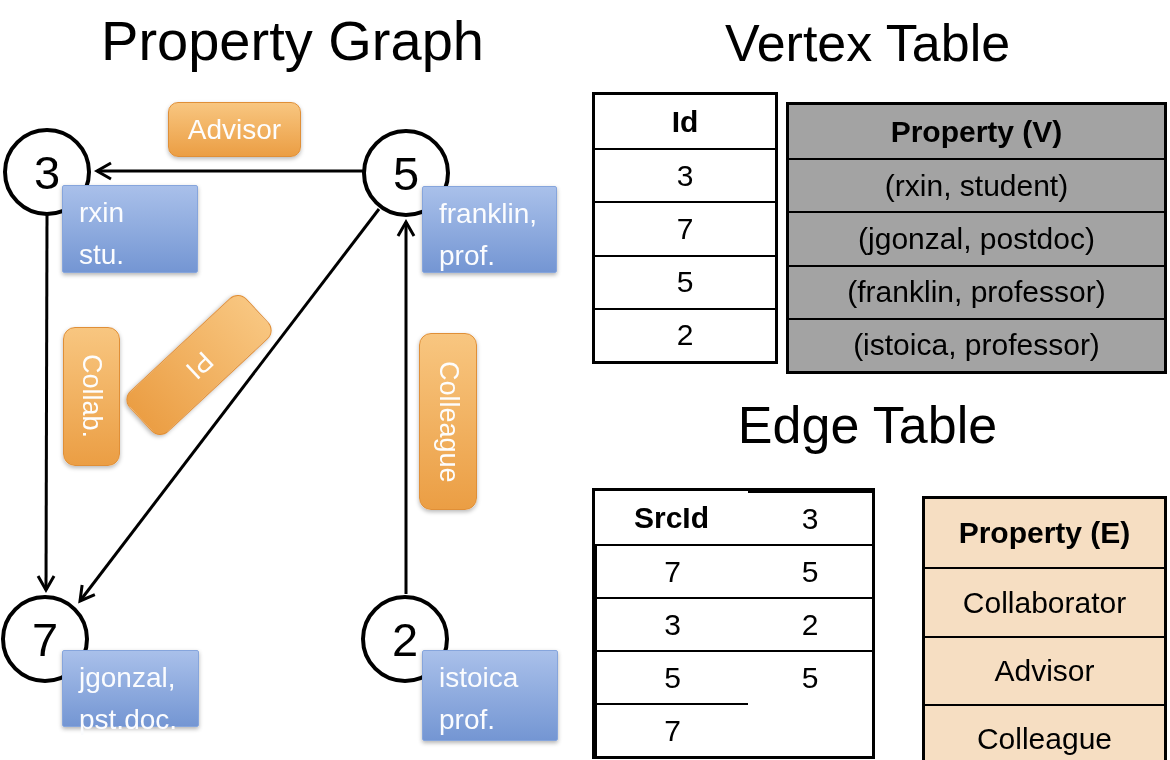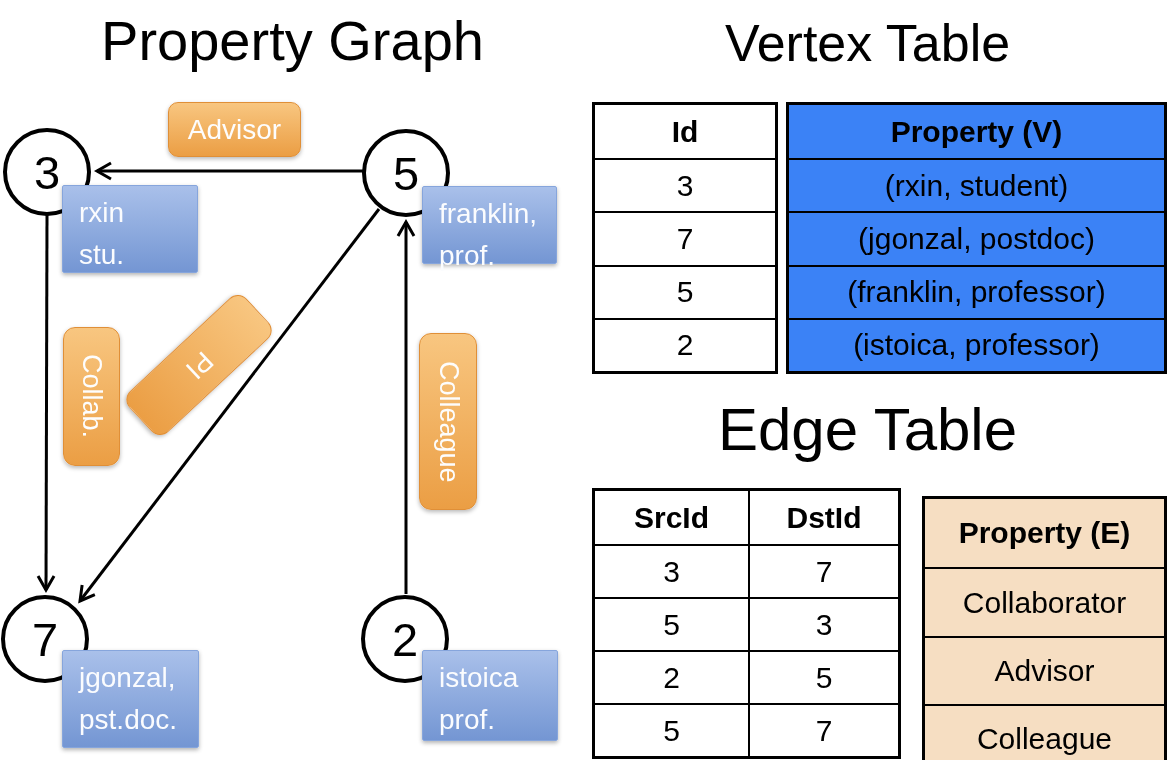--- a/index.html
+++ b/index.html
@@ -10,21 +10,21 @@
   }
   .canvas{position:absolute;inset:0;width:1170px;height:760px;}
 
   
   .big-title{
     position:absolute;margin:0;font-weight:300;color:#000000;
     text-align:center;letter-spacing:0px;line-height:1.05;
   }
   #title-graph{left:0;top:12px;width:585px;font-size:56px;}
   #title-vertex{left:575px;top:16px;width:585px;font-size:52px;}
-  #title-edge{left:575px;top:398px;width:585px;font-size:60px;}
+  #title-edge{left:575px;top:398px;width:585px;font-size:52px;}
 
   
   #edge-svg{position:absolute;left:0;top:0;width:585px;height:760px;z-index:1;}
   .node{
     position:absolute;width:88px;height:88px;border-radius:50%;
     background:#fff;border:4px solid #000;box-sizing:border-box;
     display:flex;align-items:center;justify-content:center;
     font-size:47px;font-weight:300;z-index:2;
   }
   #node-3{left:3px;top:128px;}
@@ -48,42 +48,42 @@
 
   .prop-box{
     position:absolute;z-index:3;border-radius:2px;box-sizing:border-box;
     background:linear-gradient(180deg,#a9c0ea 0%,#7496d3 100%);
     border:1px solid #86a5dc;box-shadow:0 2px 4px rgba(0,0,0,.3);
     color:#fbfcfe;font-size:28px;line-height:1.5;
     padding:6px 8px 0 16px;
   }
   .prop-box div{white-space:nowrap;}
   #box-rxin{left:62px;top:185px;width:136px;height:88px;}
-  #box-franklin{left:422px;top:186px;width:135px;height:78px;}
-  #box-jgonzal{left:62px;top:650px;width:137px;height:98px;}
+  #box-franklin{left:422px;top:186px;width:135px;height:87px;}
+  #box-jgonzal{left:62px;top:650px;width:137px;height:77px;}
   #box-istoica{left:422px;top:650px;width:136px;height:91px;}
 
   
   .tbox{
     position:absolute;background:#fff;border:3px solid #000;box-sizing:border-box;
     display:grid;z-index:2;
   }
   .tcell{
     display:flex;align-items:center;justify-content:center;
     font-size:30px;border-top:2px solid #000;overflow:hidden;white-space:nowrap;
   }
   .tcell.row0{border-top:none;}
   .tcell.hdr{font-weight:bold;}
   .tcell.colsep{border-left:2px solid #000;}
 
-  #vt-id{left:592px;top:102px;width:186px;height:272px;grid-template-rows:repeat(5,1fr);}
+  #vt-id{left:592px;top:92px;width:186px;height:272px;grid-template-rows:repeat(5,1fr);}
   #vt-prop{left:786px;top:102px;width:381px;height:272px;grid-template-rows:repeat(5,1fr);background:#dae3f4;}
-  #vt-prop .tcell{background:#3b82f6;text-align:right;}
+  #vt-prop .tcell{background:#a3a3a3;text-align:right;}
 
-  #et-ids{left:592px;top:488px;width:309px;height:271px;
+  #et-ids{left:592px;top:488px;width:283px;height:271px;
           grid-template-columns:153px 1fr;grid-template-rows:repeat(5,1fr);}
   #et-prop{left:922px;top:496px;width:245px;height:348px;grid-template-rows:repeat(5,1fr);background:#a16207;}
   #et-prop .tcell{background:#f6dec2;}
 </style>
 </head>
 <body>
 
 <div class="canvas">
 
   <h1 class="big-title" id="title-graph">Property Graph</h1>
@@ -158,21 +158,20 @@
     <div class="tcell">(rxin, student)</div>
     <div class="tcell">(jgonzal, postdoc)</div>
     <div class="tcell">(franklin, professor)</div>
     <div class="tcell">(istoica, professor)</div>
   </div>
 
   <h1 class="big-title" id="title-edge">Edge Table</h1>
 
   <div class="tbox" id="et-ids">
     <div class="tcell hdr row0">SrcId</div>
-    <div class="tcell hdr row0 colsep">DstId</div>
     <div class="tcell">3</div>
     <div class="tcell colsep">7</div>
     <div class="tcell">5</div>
     <div class="tcell colsep">3</div>
     <div class="tcell">2</div>
     <div class="tcell colsep">5</div>
     <div class="tcell">5</div>
     <div class="tcell colsep">7</div>
   </div>
 

